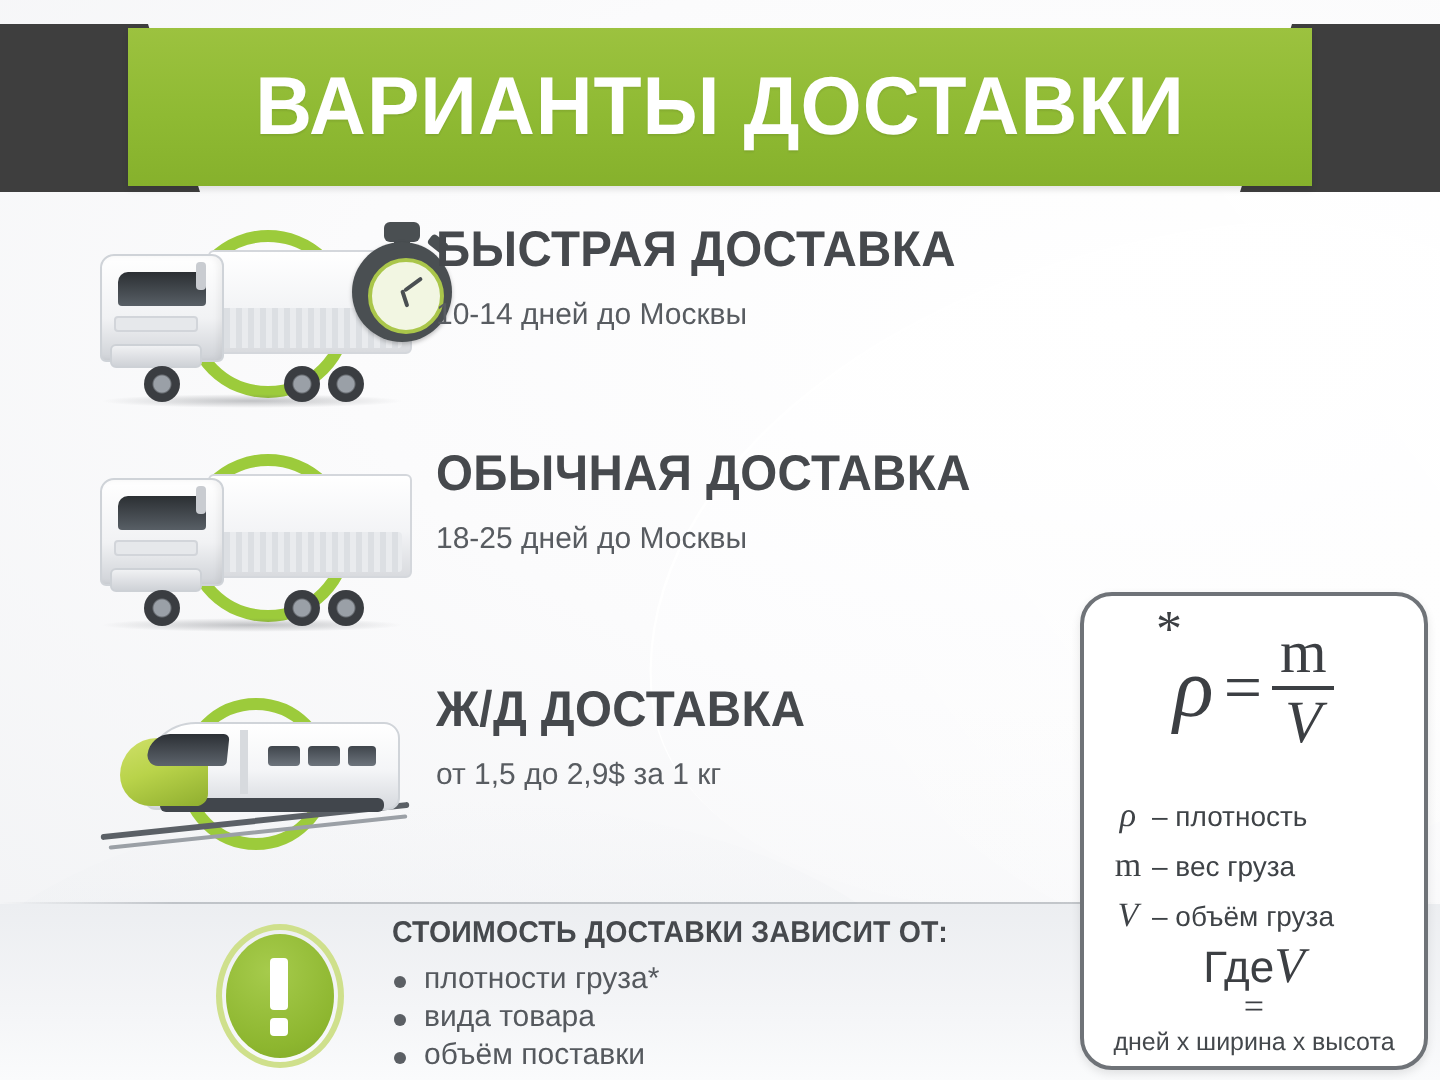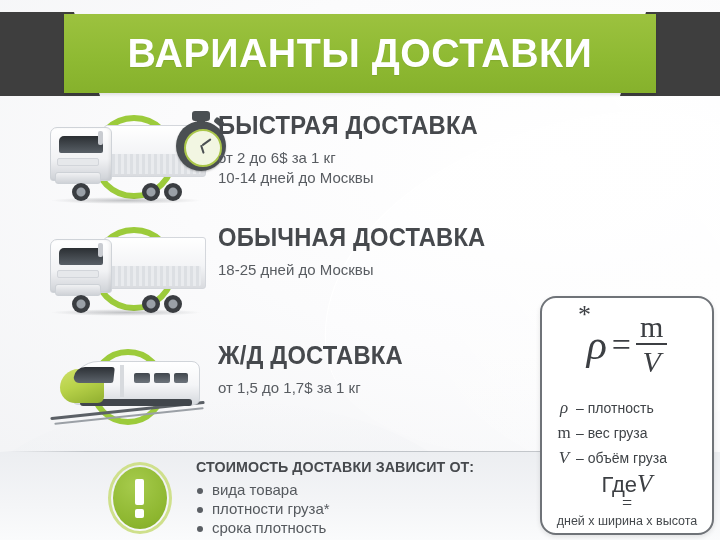--- a/index.html
+++ b/index.html
@@ -211,21 +211,20 @@
         <div class="sw-stem"></div>
         <div class="sw-btn"></div>
         <div class="sw-body"></div>
         <div class="sw-face"></div>
         <div class="sw-hand"></div>
         <div class="sw-hand2"></div>
       </div>
     </div>
     <div class="txt">
       <p class="opt-title">БЫСТРАЯ ДОСТАВКА</p>
-      <p class="opt-line">от 2 до 6$ за 1 кг</p>
       <p class="opt-line">10-14 дней до Москвы</p>
     </div>
   </div>
 
   <div class="row row-2">
     <div class="art">
       <div class="ring"></div>
       <div class="truck">
         <div class="tr-shadow"></div>
         <div class="tr-trailer"></div>
@@ -257,39 +256,39 @@
         <div class="tn-nose"></div>
         <div class="tn-glass"></div>
         <div class="tn-door"></div>
         <div class="tn-win tn-w1"></div>
         <div class="tn-win tn-w2"></div>
         <div class="tn-win tn-w3"></div>
       </div>
     </div>
     <div class="txt">
       <p class="opt-title">Ж/Д ДОСТАВКА</p>
-      <p class="opt-line">от 1,5 до 1,7$ за 1 кг</p>
+      <p class="opt-line">от 1,5 до 2,9$ за 1 кг</p>
     </div>
   </div>
 
   <div class="lowerbg"></div>
   <div class="divider"></div>
 
   <div class="note">
     <div class="excl">
       <div class="excl-outer"></div>
       <div class="excl-inner"></div>
       <div class="excl-bar"></div>
       <div class="excl-dot"></div>
     </div>
     <div class="note-head">СТОИМОСТЬ ДОСТАВКИ ЗАВИСИТ ОТ:</div>
     <ul class="note-list">
+      <li>плотности груза*</li>
       <li>вида товара</li>
-      <li>плотности груза*</li>
-      <li>срока плотность</li>
+      <li>объём поставки</li>
     </ul>
   </div>
 
   <div class="card">
     <div class="card-star">*</div>
     <div class="formula">
       <span class="rho">ρ</span>
       <span class="eq">=</span>
       <span class="frac">
         <span class="num">m</span>

